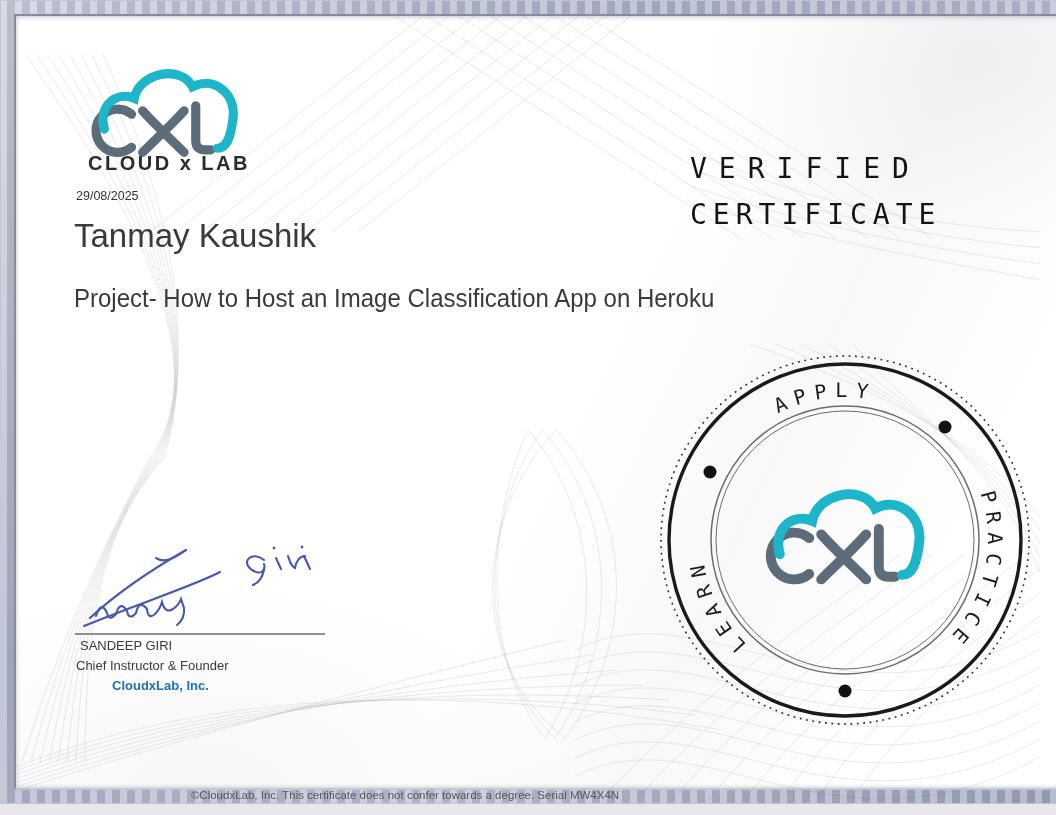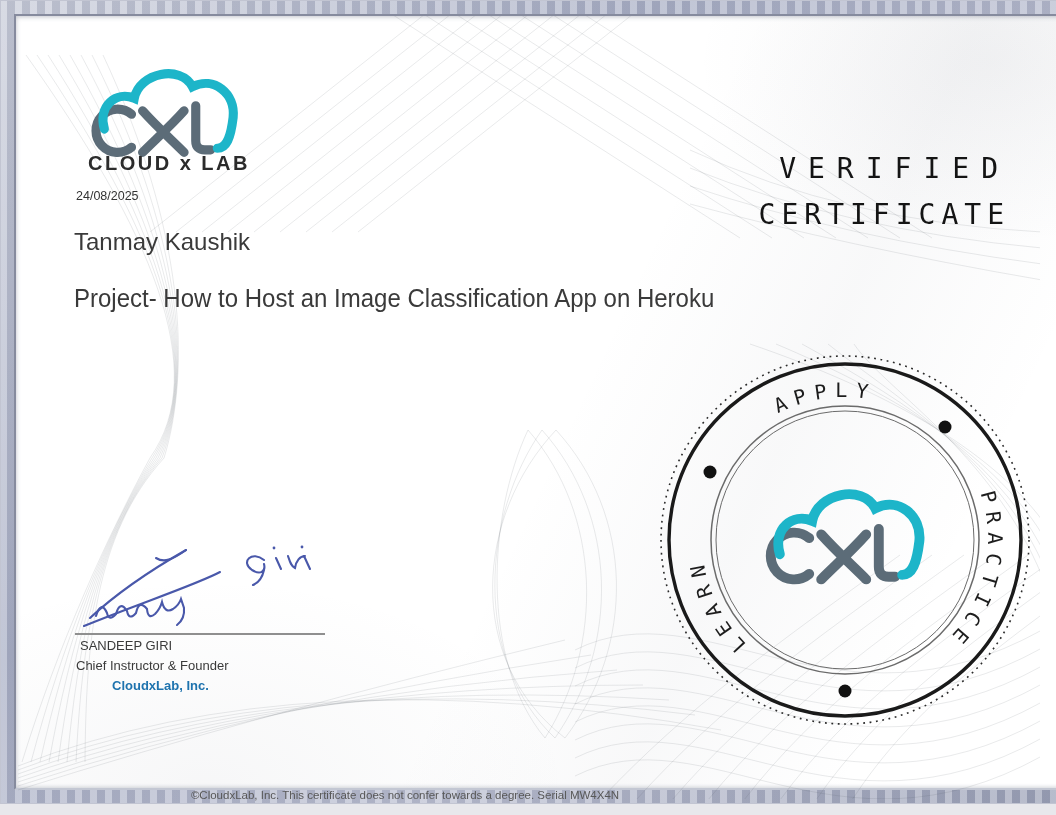--- a/index.html
+++ b/index.html
@@ -21,26 +21,26 @@
   }
   .washes{
     position:absolute;inset:16px;pointer-events:none;
     background:
       radial-gradient(420px 260px at 92% 6%, rgba(110,115,130,.07), transparent 70%),
       radial-gradient(520px 300px at 18% 100%, rgba(110,115,130,.06), transparent 70%),
       linear-gradient(115deg, transparent 52%, rgba(120,125,140,.05) 68%, transparent 84%);
   }
   .abs{position:absolute;}
   .date{left:76px;top:189px;font-size:12.5px;color:#333;}
-  .name{left:74px;top:228px;font-size:24px;color:#3a3a3a;}
+  .name{left:74px;top:217px;font-size:33px;color:#3a3a3a;}
   .subtitle{left:76px;top:256px;font-size:13.5px;color:#444;}
   .course{left:74px;top:284px;font-size:25px;color:#3a3a3a;transform:scaleX(.96);transform-origin:left;white-space:nowrap;}
   .brand{left:88px;top:152px;font-size:20px;font-weight:bold;letter-spacing:2.5px;color:#2b2b2b;}
   .verified{
-    left:690px;top:146px;width:320px;text-align:right;
+    left:690px;top:146px;width:320px;text-align:left;
     font-family:"DejaVu Sans Mono",monospace;font-size:28px;color:#141414;line-height:46px;
   }
   .verified .l1{letter-spacing:12px;}
   .verified .l2{letter-spacing:6px;}
   .sigline{left:75px;top:633px;width:250px;height:2px;background:#8f8f8f;}
   .signer{left:80px;top:638px;font-size:13px;color:#3a3a3a;}
   .role{left:76px;top:658px;font-size:13px;color:#3a3a3a;}
   .company{left:76px;top:678px;font-size:13px;font-weight:bold;color:#1e73ae;margin-left:36px;}
   .footer{left:16px;top:773px;width:778px;text-align:center;font-size:11.5px;color:#585858;margin-top:16px;}
   .sealword{font-family:"DejaVu Sans Mono",monospace;font-size:20px;letter-spacing:8px;fill:#1d1d1d;}
@@ -123,21 +123,21 @@
         <path d="M22,88 C14,60 36,42 58,51 C64,20 114,10 128,37 C154,24 180,45 177,74 C174,99 169,111 158,111" stroke="#1DB5C9" stroke-width="11" stroke-linecap="round" fill="none"></path>
       </g>
     </defs>
   </svg>
 
   <svg class="abs" style="left:86px;top:56px;" width="158" height="108" viewBox="0 0 190 130">
     <use href="#cxl-logo"></use>
   </svg>
   <div class="abs brand">CLOUD x LAB</div>
 
-  <div class="abs date">24/08/2025</div>
+  <div class="abs date">29/08/2025</div>
   <div class="abs name">Tanmay Kaushik</div>
   <div class="abs course">Project- How to Host an Image Classification App on Heroku</div>
 
   <div class="abs verified">
     <div class="l1">VERIFIED</div>
     <div class="l2">CERTIFICATE</div>
   </div>
 
   <svg class="abs" style="left:655px;top:350px;" width="380" height="380" viewBox="0 0 380 380">
     <circle cx="190" cy="190" r="184" fill="none" stroke="#2a2a2a" stroke-width="1.6" stroke-dasharray="1.8 4.6"></circle>

